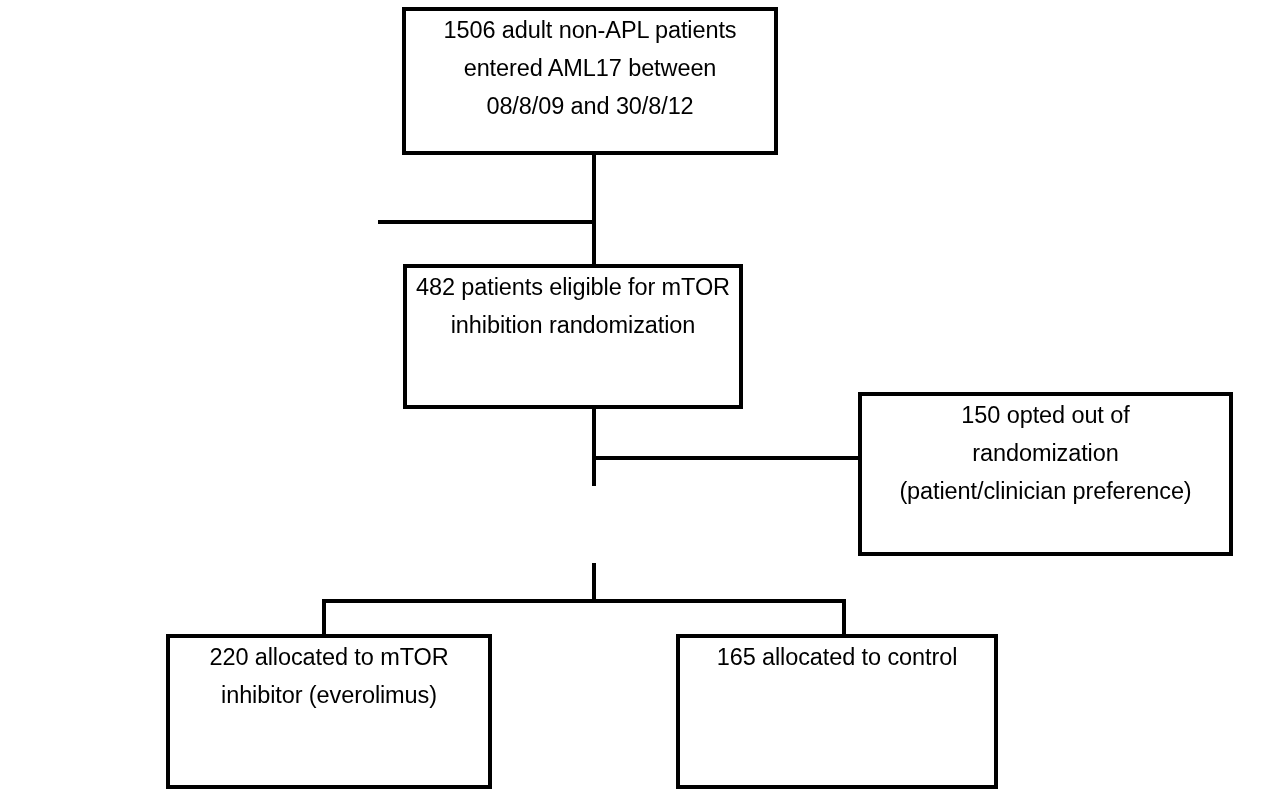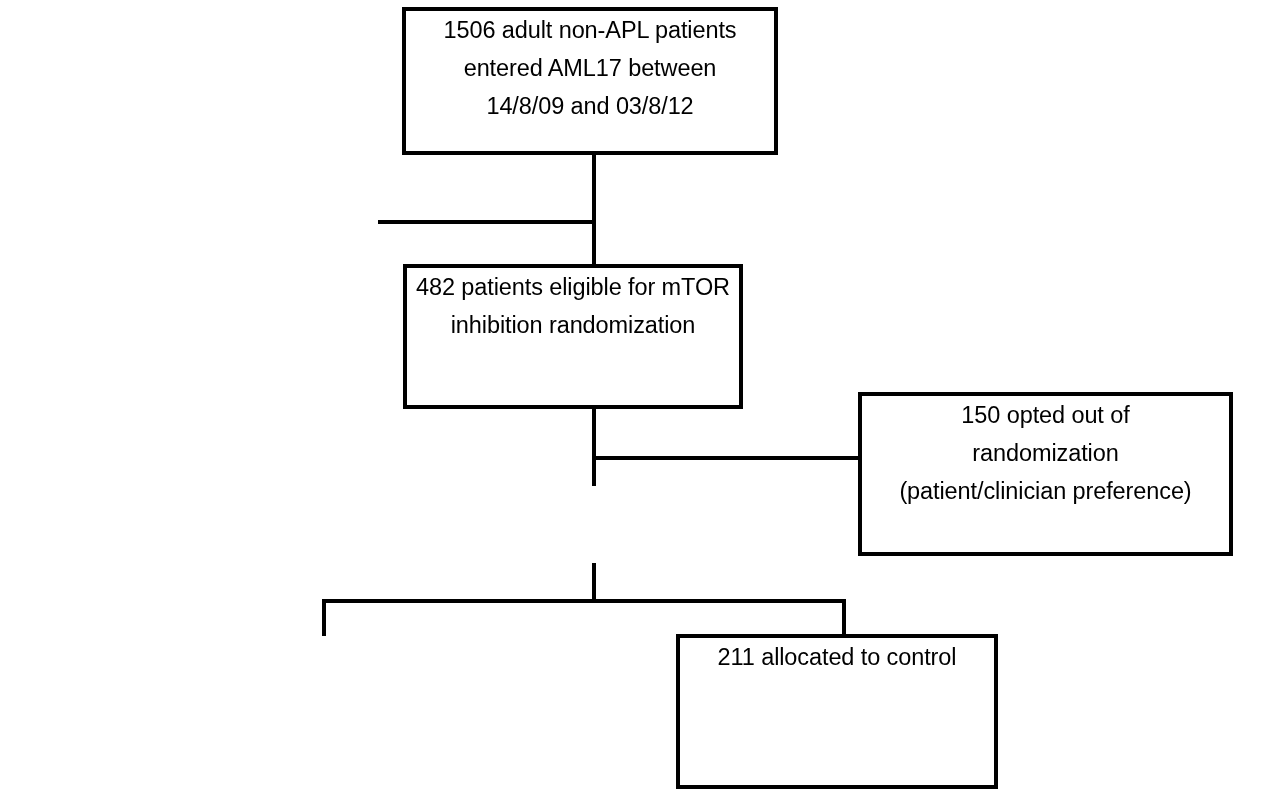--- a/index.html
+++ b/index.html
@@ -68,34 +68,38 @@
   <div class="edge edge-h" style="left:592px; top:456px; width:312px;"></div>
 
   <div class="edge edge-v" style="left:592px; top:563px; height:40px;"></div>
   <div class="edge edge-h" style="left:322px; top:599px; width:524px;"></div>
   <div class="edge edge-v" style="left:322px; top:599px; height:37px;"></div>
   <div class="edge edge-v" style="left:842px; top:599px; height:37px;"></div>
 
   <div class="node" style="left:402px; top:7px; width:376px; height:148px;">
     <span class="node-text pad-top-1">1506 adult non-APL patients
 entered AML17 between
-14/8/09 and 03/8/12</span>
+08/8/09 and 30/8/12</span>
   </div>
 
 
   <div class="node" style="left:403px; top:264px; width:340px; height:145px;">
     <span class="node-text pad-top-3">482 patients eligible for mTOR
 inhibition randomization</span>
   </div>
 
   <div class="node" style="left:858px; top:392px; width:375px; height:164px;">
     <span class="node-text pad-top-4">150 opted out of
 randomization
 (patient/clinician preference)</span>
   </div>
 
 
+  <div class="node" style="left:166px; top:634px; width:326px; height:155px;">
+    <span class="node-text pad-top-6">220 allocated to mTOR
+inhibitor (everolimus)</span>
+  </div>
 
   <div class="node" style="left:676px; top:634px; width:322px; height:155px;">
-    <span class="node-text pad-top-7">211 allocated to control</span>
+    <span class="node-text pad-top-7">165 allocated to control</span>
   </div>
 
 </div>
 
 </body></html>

